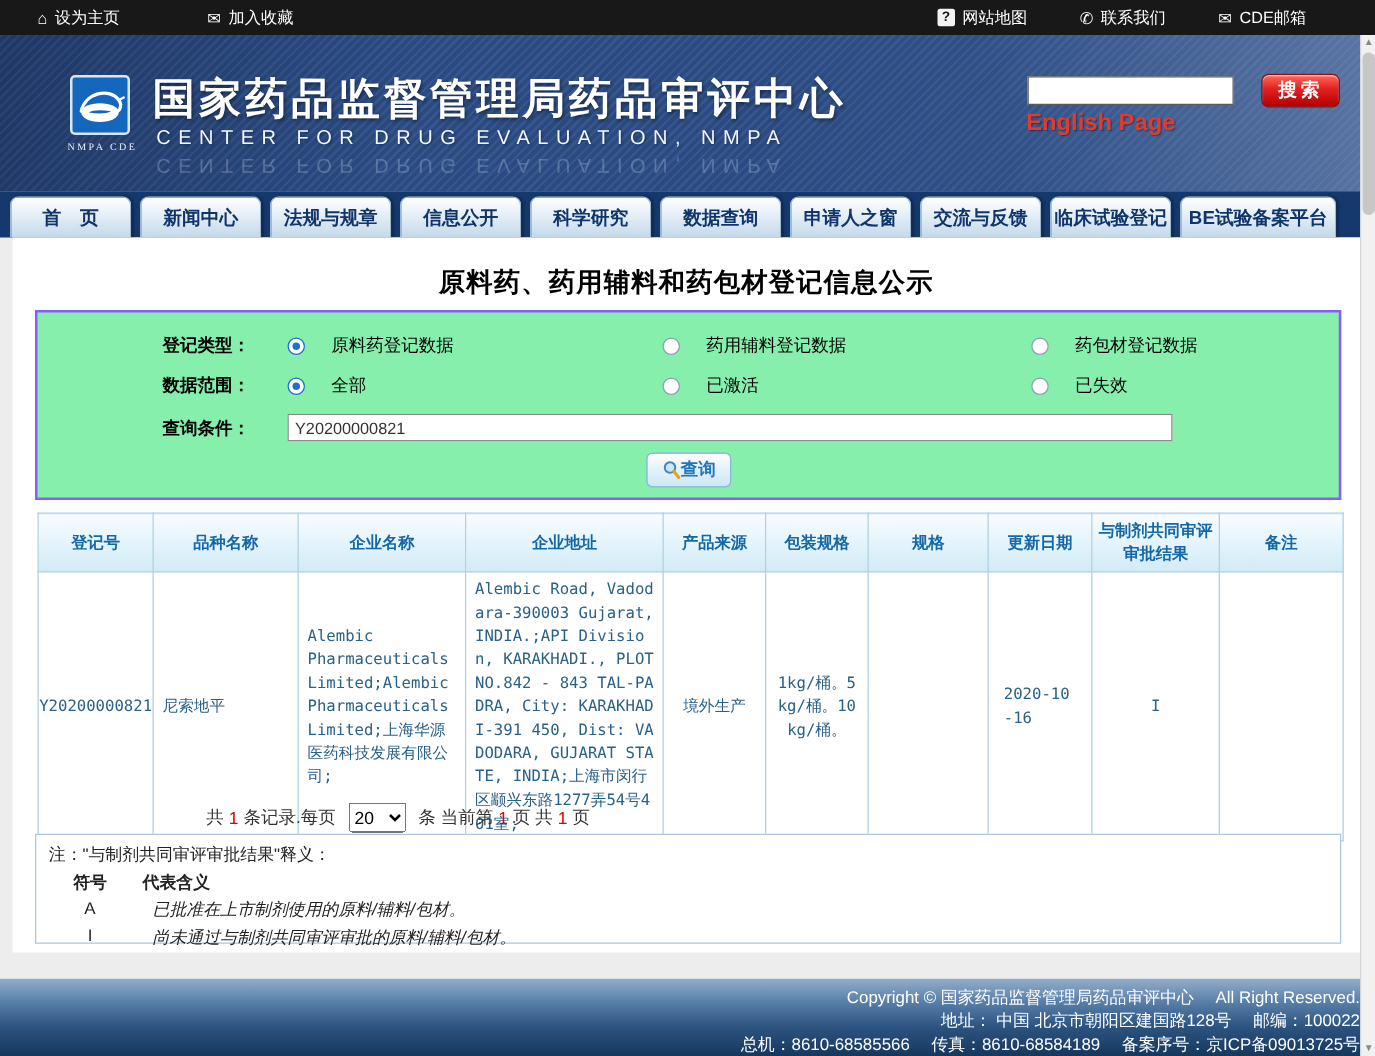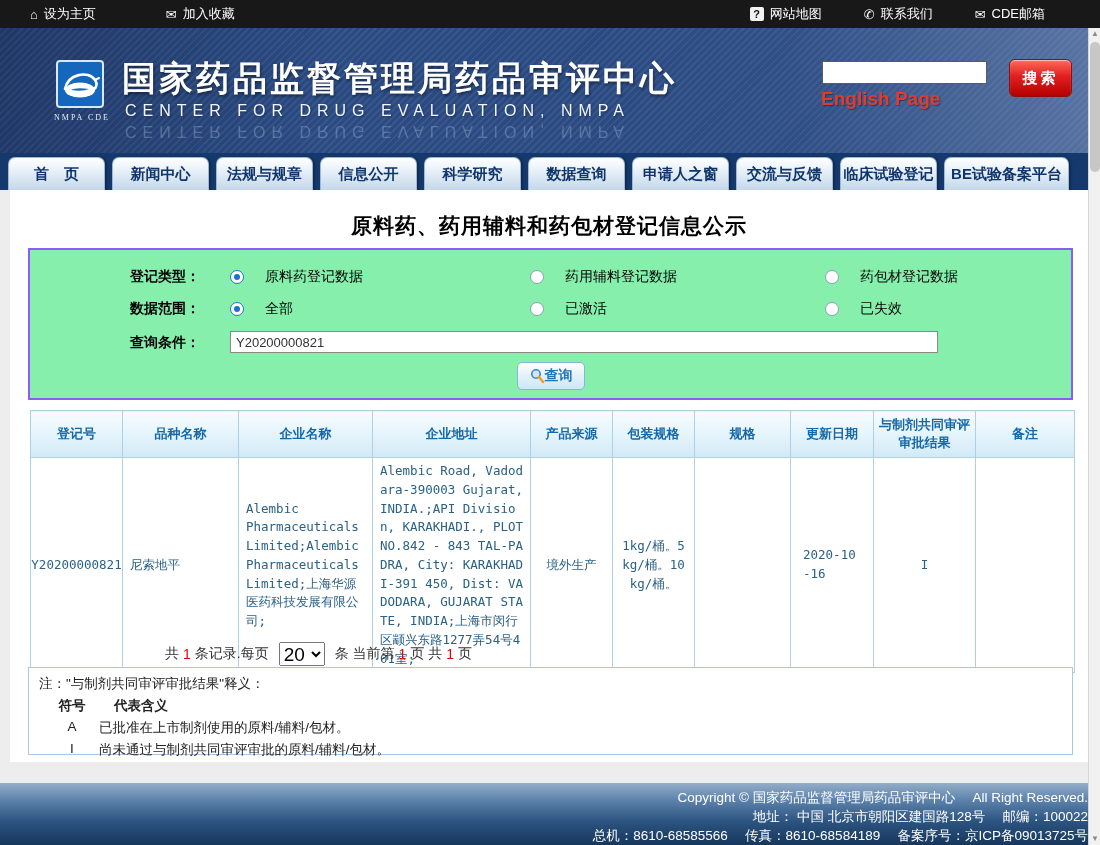--- a/index.html
+++ b/index.html
@@ -48,21 +48,21 @@
     letter-spacing:6px; white-space:nowrap; text-shadow:1px 1px 2px rgba(0,0,0,0.35);
   }
   .org-en.reflect {
     top:94px; transform:scaleY(-1); opacity:0.32; color:#b9c8de; text-shadow:none;
   }
   .search-input {
     position:absolute; left:822px; top:33px; width:165px; height:23px;
     border:1px solid #5a5a5a; background:#fff; font-size:13px; padding:0 4px;
   }
   .search-btn {
-    position:absolute; left:1009px; top:31px; width:63px; height:38px;
+    position:absolute; left:1009px; top:31px; width:63px; height:27px;
     background:linear-gradient(#ff6a5a 0%, #e02020 45%, #b50000 100%);
     border:1px solid #8d0f0f; border-radius:6px; box-shadow:inset 0 1px 1px rgba(255,255,255,0.6);
     color:#fff; font-size:15px; font-weight:bold; letter-spacing:3px; cursor:pointer;
   }
   .english-link {
     position:absolute; left:821px; top:60px; color:#e23b2e; font-size:19px; font-weight:bold;
     cursor:pointer; text-shadow:1px 1px 1px rgba(0,0,0,0.35);
   }
   
   .navbar {
@@ -124,31 +124,31 @@
   td.c-center { text-align:center; }
   td.c-pad { padding:4px 7px; }
   td.c-breakall { word-break:break-all; }
   td.c-date { padding:0 12px; word-break:break-all; }
   
   .pagination {
     position:absolute; left:155px; top:452px; font-size:14px; color:#333;
     display:flex; align-items:center; gap:4px;
   }
   .red-num { color:#e00000; }
-  .page-select { width:46px; height:24px; font-size:19px; margin:0 6px; }
+  .page-select { width:46px; height:24px; font-size:14px; margin:0 6px; }
   
   .notes-box {
     position:absolute; left:18px; top:477px; width:1045px; height:88px;
     border:1px solid #a9c7e0; background:#fff; font-size:13.5px; color:#222;
   }
   .note-title { position:absolute; left:10px; top:7px; }
   .note-head { position:absolute; left:25px; top:29px; font-weight:bold; display:flex; }
   .note-row { position:absolute; left:25px; display:flex; }
   .note-sym { width:36px; text-align:center; }
-  .note-meaning { margin-left:9px; }
+  .note-meaning { margin-left:32px;font-style:italic; }
   .nh-sym { width:36px; text-align:center; }
   .nh-meaning { margin-left:24px; }
   
   .footer {
     position:absolute; left:0; bottom:0; width:1088px; height:62px;
     background:linear-gradient(180deg, #93adc9 0%, #5c82ab 28%, #2c5480 62%, #16375c 100%);
     color:#fff; text-align:right; font-size:13.5px; padding-top:5px; line-height:19px;
   }
   
   .scrollbar {

